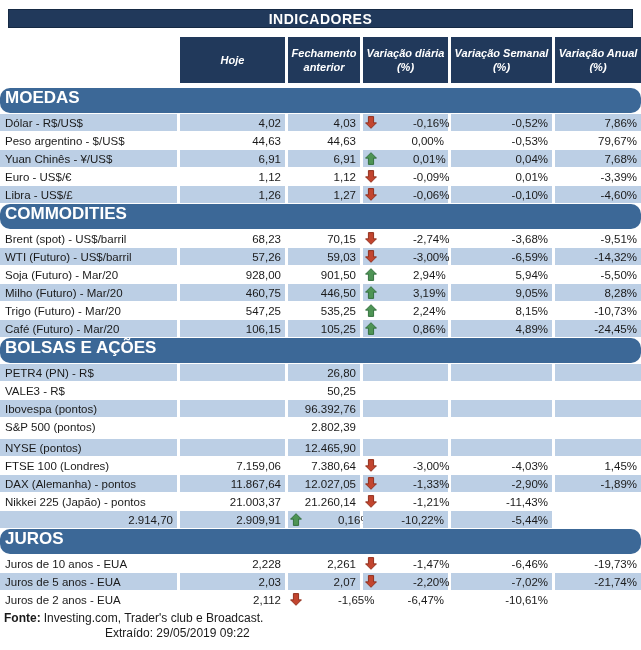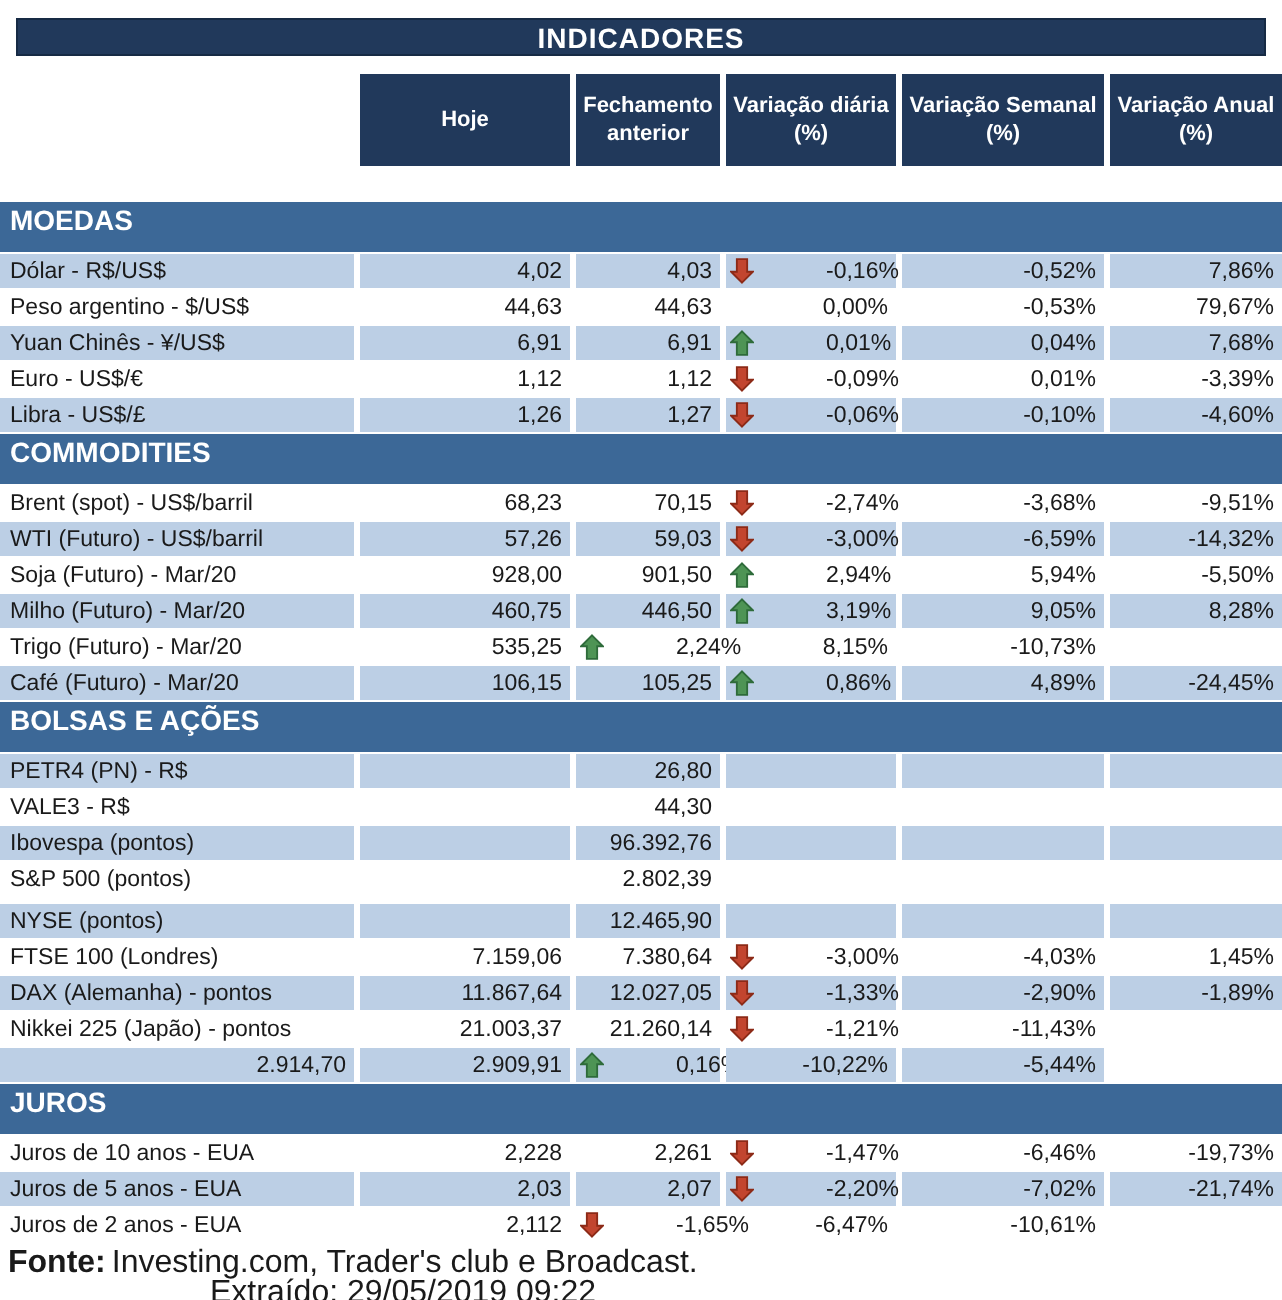--- a/index.html
+++ b/index.html
@@ -26,51 +26,51 @@
     letter-spacing:.5px;box-sizing:border-box;
   }
 
   .grid{
     display:grid;
     grid-template-columns:177px 105px 72px 85px 101px 1fr;
     column-gap:3px;
     width:641px;box-sizing:border-box;
   }
 
-  .header-row{margin-top:9px;margin-bottom:18px;height:46px;}
+  .header-row{margin-top:9px;margin-bottom:5px;height:46px;font-style:italic;}
   .hcell{
     background:var(--navy);color:#fff;font-weight:bold;font-size:11px;
     display:flex;flex-direction:column;justify-content:center;
     text-align:center;line-height:14px;
   }
   .hcell.spacer{background:transparent;}
 
   .section-bar{
     height:25px;margin-bottom:1px;background:var(--section);
-    color:#fff;font-weight:bold;font-size:14px;
-    padding:3px 0 0 5px;box-sizing:border-box;line-height:13px;
+    color:#fff;font-weight:bold;font-size:17px;
+    padding:3px 0 0 5px;box-sizing:border-box;line-height:13px;border-radius:10px;
   }
 
   .data-row{height:17px;margin-bottom:1px;font-size:11.5px;align-items:stretch;}
   .data-row.gap-before{margin-top:4px;}
   .cell{display:flex;align-items:center;box-sizing:border-box;}
   .data-row.shaded .cell{background:var(--rowblue);}
   .cell.label{padding-left:5px;text-align:center;}
   .cell.num{justify-content:flex-end;padding-right:4px;}
   .cell.c-diaria{padding:0 4px 0 2px;gap:36px;}
   .cell.c-diaria .arrow{margin-right:auto;display:flex;align-items:center;}
   .cell.c-diaria .val{margin-left:auto;}
 
   .arrow svg{display:none;width:12px;height:13px;}
   .arrow.arrow-up svg.up{display:block;}
   .arrow.arrow-down svg.down{display:block;}
   .arrow svg.up polygon{fill:var(--up);stroke:var(--up-stroke);stroke-width:1;}
   .arrow svg.down polygon{fill:var(--down);stroke:var(--down-stroke);stroke-width:1;}
 
-  .footer{margin-top:3px;font-size:16px;line-height:15px;}
+  .footer{margin-top:3px;font-size:12px;line-height:15px;}
   .footer-line1{padding-left:4px;}
   .footer-line1 .b{font-weight:bold;margin-right:3px;}
   .footer-line2{padding-left:105px;}
 </style>
 </head>
 <body>
 
 <div class="page">
 
   <div class="title-bar">INDICADORES</div>
@@ -254,20 +254,21 @@
 
       </span>
       <span class="val">3,19%</span>
     </div>
     <div class="cell num c-sem">9,05%</div>
     <div class="cell num c-anual">8,28%</div>
   </div>
 
   <div class="grid data-row">
     <div class="cell label">Trigo (Futuro) - Mar/20</div>
+    <div class="cell num c-hoje">547,25</div>
     <div class="cell num c-fech">535,25</div>
     <div class="cell c-diaria">
       <span class="arrow arrow-up">
         <svg class="up" viewBox="0 0 13 14" xmlns="http://www.w3.org/2000/svg">
                   <polygon points="6.5,0.7 12.4,6.6 9.3,6.6 9.3,13.4 3.7,13.4 3.7,6.6 0.6,6.6"></polygon>
                 </svg>
 
       </span>
       <span class="val">2,24%</span>
     </div>
@@ -308,21 +309,21 @@
       </span>
       <span class="val"></span>
     </div>
     <div class="cell num c-sem"></div>
     <div class="cell num c-anual"></div>
   </div>
 
   <div class="grid data-row">
     <div class="cell label">VALE3 - R$</div>
     <div class="cell num c-hoje"></div>
-    <div class="cell num c-fech">44,30</div>
+    <div class="cell num c-fech">50,25</div>
     <div class="cell c-diaria">
       <span class="arrow">
         
         
       </span>
       <span class="val"></span>
     </div>
     <div class="cell num c-sem"></div>
     <div class="cell num c-anual"></div>
   </div>

